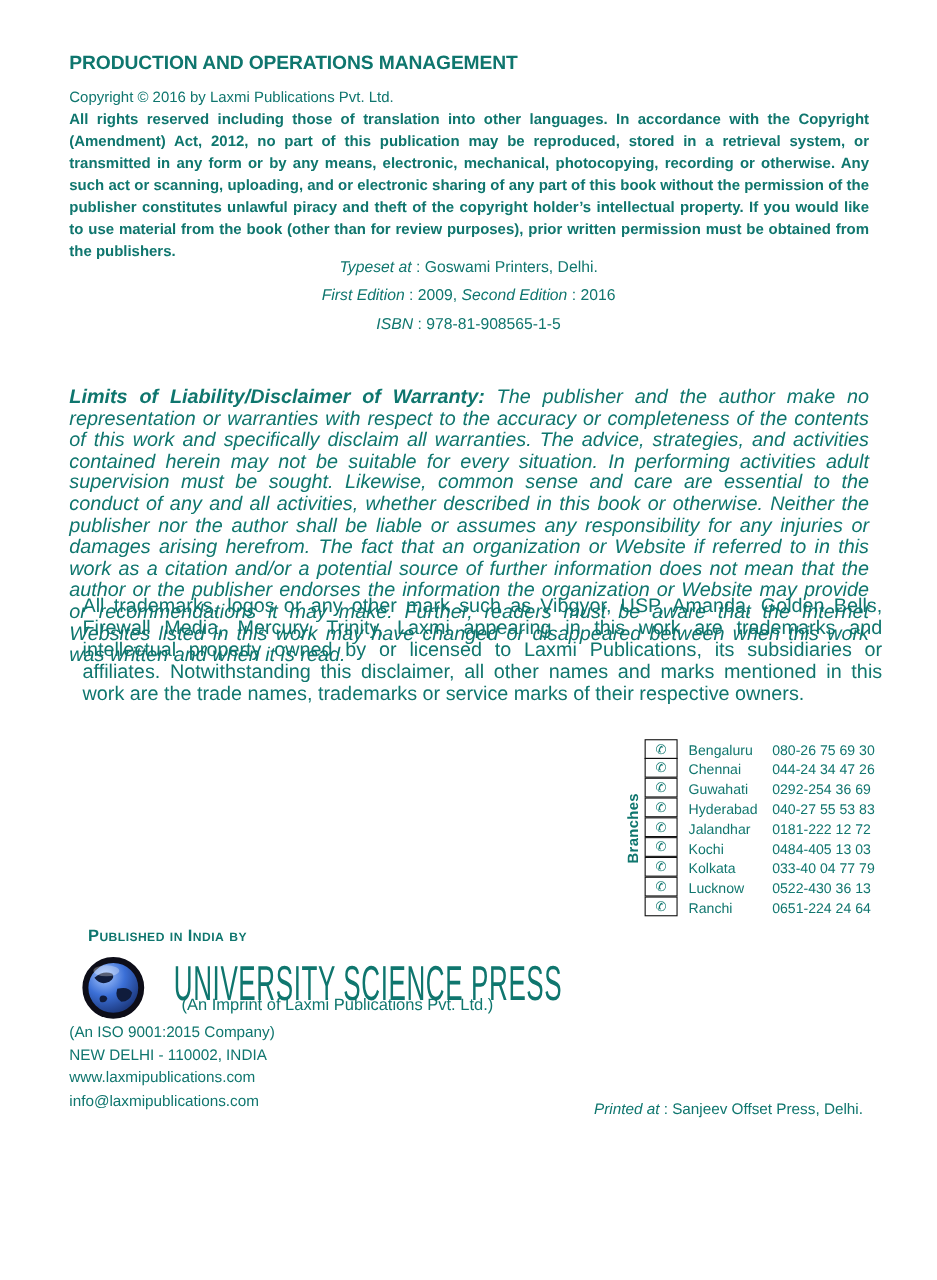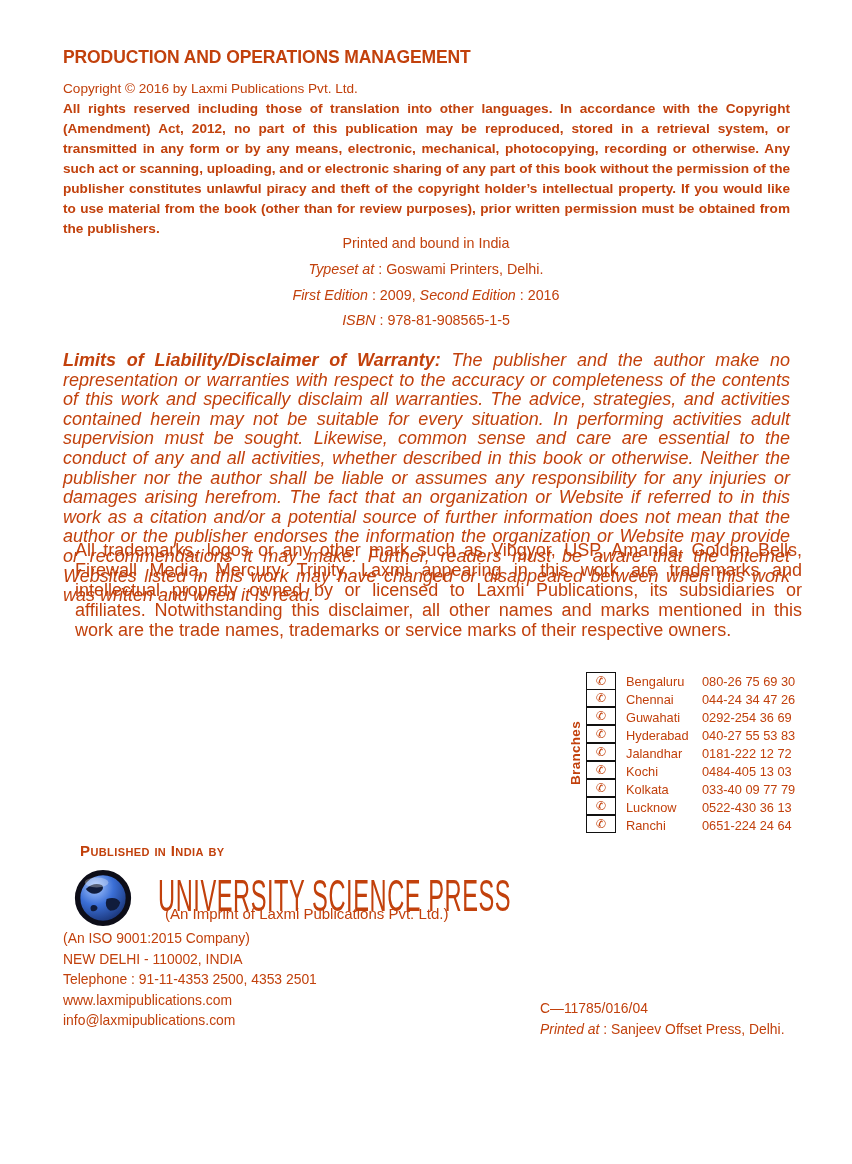--- a/index.html
+++ b/index.html
@@ -1,21 +1,21 @@
 <!DOCTYPE html>
 <html><head>
 <meta charset="utf-8">
 <style>
   html,body{margin:0;padding:0;background:#e8e8e8;}
   .page{
     position:relative;
     width:852px;height:1164px;
     background:#ffffff;
     font-family:"Liberation Sans",sans-serif;
-    color:#c2410c;
+    color:#0f766e;
     margin:0 auto;
     overflow:hidden;
   }
   .page-title{
     position:absolute;left:63px;top:47px;
     font-size:17.5px;font-weight:700;letter-spacing:-0.1px;
   }
   .copyright-block{
     position:absolute;left:63px;top:79px;width:727px;
     font-size:13.6px;line-height:20px;
@@ -98,21 +98,20 @@
 <div class="page">
 
   <div class="page-title">PRODUCTION AND OPERATIONS MANAGEMENT</div>
 
   <div class="copyright-block">
     <p class="copyright-line">Copyright © 2016 by Laxmi Publications Pvt. Ltd.</p>
     <p class="rights-paragraph">All rights reserved including those of translation into other languages. In accordance with the Copyright (Amendment) Act, 2012, no part of this publication may be reproduced, stored in a retrieval system, or transmitted in any form or by any means, electronic, mechanical, photocopying, recording or otherwise. Any such act or scanning, uploading, and or electronic sharing of any part of this book without the permission of the publisher constitutes unlawful piracy and theft of the copyright holder’s intellectual property. If you would like to use material from the book (other than for review purposes), prior written permission must be obtained from the publishers.</p>
   </div>
 
   <div class="center-block">
-    <div>Printed and bound in India</div>
     <div><i>Typeset at</i><span> : Goswami Printers, Delhi.</span></div>
     <div><i>First Edition</i><span> : 2009, </span><i>Second Edition</i><span> : 2016</span></div>
     <div><i>ISBN</i><span> : 978-81-908565-1-5</span></div>
   </div>
 
   <p class="limits-paragraph"><b>Limits of Liability/Disclaimer of Warranty: </b><span>The publisher and the author make no representation or warranties with respect to the accuracy or completeness of the contents of this work and specifically disclaim all warranties. The advice, strategies, and activities contained herein may not be suitable for every situation. In performing activities adult supervision must be sought. Likewise, common sense and care are essential to the conduct of any and all activities, whether described in this book or otherwise. Neither the publisher nor the author shall be liable or assumes any responsibility for any injuries or damages arising herefrom. The fact that an organization or Website if referred to in this work as a citation and/or a potential source of further information does not mean that the author or the publisher endorses the information the organization or Website may provide or recommendations it may make. Further, readers must be aware that the Internet Websites listed in this work may have changed or disappeared between when this work was written and when it is read.</span></p>
 
   <p class="trademarks-paragraph">All trademarks, logos or any other mark such as Vibgyor, USP, Amanda, Golden Bells, Firewall Media, Mercury, Trinity, Laxmi appearing in this work are trademarks and intellectual property owned by or licensed to Laxmi Publications, its subsidiaries or affiliates. Notwithstanding this disclaimer, all other names and marks mentioned in this work are the trade names, trademarks or service marks of their respective owners.</p>
 
   <div class="branches">
@@ -144,21 +143,21 @@
         <span class="branch-phone">0181-222 12 72</span>
       </div>
       <div class="branch-row">
         <span class="branch-box">✆</span>
         <span class="branch-city">Kochi</span>
         <span class="branch-phone">0484-405 13 03</span>
       </div>
       <div class="branch-row">
         <span class="branch-box">✆</span>
         <span class="branch-city">Kolkata</span>
-        <span class="branch-phone">033-40 09 77 79</span>
+        <span class="branch-phone">033-40 04 77 79</span>
       </div>
       <div class="branch-row">
         <span class="branch-box">✆</span>
         <span class="branch-city">Lucknow</span>
         <span class="branch-phone">0522-430 36 13</span>
       </div>
       <div class="branch-row">
         <span class="branch-box">✆</span>
         <span class="branch-city">Ranchi</span>
         <span class="branch-phone">0651-224 24 64</span>
@@ -184,23 +183,21 @@
       <ellipse cx="25" cy="15" rx="13" ry="5.5" fill="#ffffff" opacity="0.3"></ellipse>
     </svg>
     <div class="press-name">UNIVERSITY SCIENCE PRESS</div>
   </div>
 
   <div class="imprint-line">(An Imprint of Laxmi Publications Pvt. Ltd.)</div>
 
   <div class="address-block">
     <div>(An ISO 9001:2015 Company)</div>
     <div>NEW DELHI - 110002, INDIA</div>
-    <div>Telephone : 91-11-4353 2500, 4353 2501</div>
     <div>www.laxmipublications.com</div>
     <div>info@laxmipublications.com</div>
   </div>
 
   <div class="print-info">
-    <div>C—11785/016/04</div>
     <div><i>Printed at</i><span> : Sanjeev Offset Press, Delhi.</span></div>
   </div>
 
 </div>
 
 </body></html>

